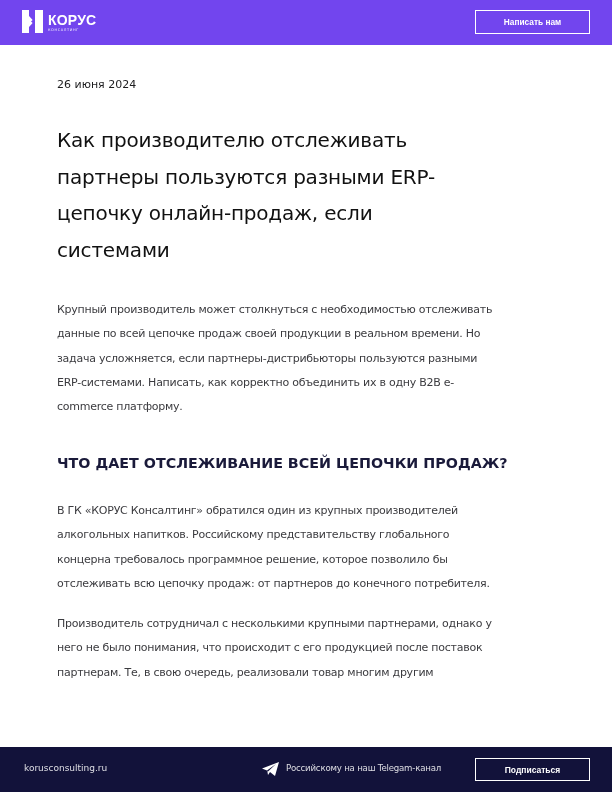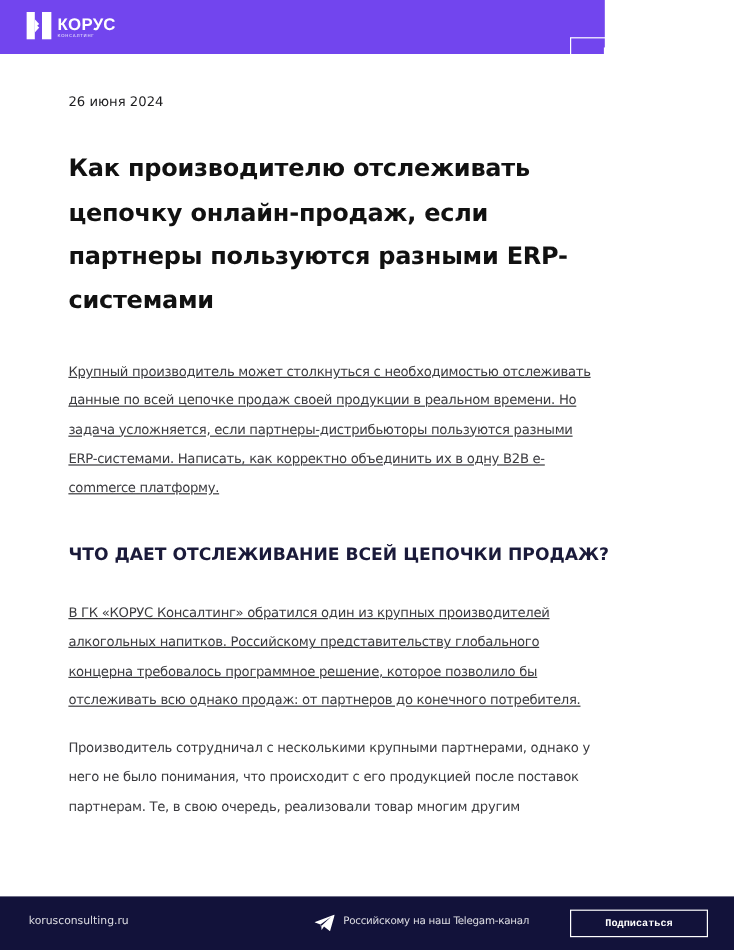--- a/index.html
+++ b/index.html
@@ -1,81 +1,81 @@
 <!DOCTYPE html>
 <html><head>
   <meta charset="utf-8">
   <style>
     * { box-sizing: border-box; margin: 0; padding: 0; }
     html, body { width: 612px; height: 792px; overflow: hidden; background: #ffffff; }
     body { font-family: "DejaVu Sans", sans-serif; position: relative; color: #1d1d1f; }
 
     .header {
-      position: absolute; left: 0; top: 0; width: 504px; height: 45px;
+      position: absolute; left: 0; top: 0; width: 612px; height: 45px;
       background: #7245ee;
       text-align: right;
     }
     .logo { position: absolute; left: 22px; top: 10px; width: 80px; height: 25px; }
     .logo-mark { position: absolute; left: 0; top: 0; width: 21px; height: 23px; }
     .logo-text {
       position: absolute; left: 26px; top: 2px; color: #fff;
       font-family: "Liberation Sans", sans-serif; font-weight: bold; font-size: 14px; letter-spacing: 0.2px;
     }
     .logo-sub {
       position: absolute; left: 26px; top: 18px; color: #fff; font-size: 3.5px; letter-spacing: 0.6px;
       font-family: "DejaVu Sans", sans-serif; opacity: 0.9;
     }
     .contact-btn {
       position: absolute; left: 475px; top: 10px; width: 115px; height: 24px;
       border: 1.3px solid #ffffff; background: transparent; color: #ffffff;
-      font-family: Liberation Mono, monospace; font-weight: bold; font-size: 8.3px;
-      display: flex; align-items: center; justify-content: center; margin-top: 21px;
+      font-family: Liberation Sans, sans-serif; font-weight: bold; font-size: 8.3px;
+      display: flex; align-items: center; justify-content: center;
     }
 
     .date {
       position: absolute; left: 57px; top: 78px; font-size: 11px; color: #1d1d1f;
       font-family: "DejaVu Sans", sans-serif;
     }
     .title {
       position: absolute; left: 57px; top: 122px; width: 480px;
-      font-family: "DejaVu Sans", sans-serif; font-weight: bold; font-size: 20px;
+      font-family: "DejaVu Sans", sans-serif; font-weight: normal; font-size: 20px;
       line-height: 36.5px; color: #111111; letter-spacing: -0.2px;
     }
     .para {
       position: absolute; left: 57px; width: 500px;
       font-family: "DejaVu Sans", sans-serif; font-size: 11px; line-height: 24.3px;
       color: #3b3b3f; letter-spacing: -0.25px;
     }
-    .p1 { top: 298px; text-decoration: underline; }
+    .p1 { top: 298px; }
     .h2 {
       position: absolute; left: 57px; top: 455px; width: 520px;
       font-family: "DejaVu Sans", sans-serif; font-weight: bold; font-size: 14.3px;
       color: #1a1a3a; letter-spacing: 0px; white-space: nowrap;
     }
-    .p2 { top: 499px; text-decoration: underline; }
+    .p2 { top: 499px; }
     .p3 { top: 612px; }
     .line { display: block; white-space: nowrap; }
 
     .footer {
       position: absolute; left: 0; top: 747px; width: 612px; height: 45px;
       background: #12123a;
     }
     .site {
       position: absolute; left: 24px; top: 16px; color: #ffffff; font-size: 9px;
       font-family: "DejaVu Sans", sans-serif; opacity: 0.85;
     }
     .tg-icon { position: absolute; left: 262px; top: 15px; width: 17px; height: 14px; }
     .tg-text {
       position: absolute; left: 286px; top: 16px; color: #ffffff; font-size: 8.6px;
       font-family: "DejaVu Sans", sans-serif; opacity: 0.85; letter-spacing: -0.2px;
     }
     .subscribe-btn {
       position: absolute; left: 475px; top: 11px; width: 115px; height: 23px;
       border: 1.3px solid #ffffff; background: transparent; color: #ffffff;
-      font-family: Liberation Mono, monospace; font-weight: bold; font-size: 8.5px;
+      font-family: Liberation Sans, sans-serif; font-weight: bold; font-size: 8.5px;
       display: flex; align-items: center; justify-content: center;
     }
   </style>
 </head>
 <body>
 
 <div class="header">
   <div class="logo">
     <svg class="logo-mark" viewBox="0 0 21 23">
       <rect x="0" y="0" width="7" height="23" fill="#ffffff"></rect>
@@ -86,40 +86,40 @@
     <span class="logo-text">КОРУС</span>
     <span class="logo-sub">КОНСАЛТИНГ</span>
   </div>
   <div class="contact-btn">Написать нам</div>
 </div>
 
 <div class="date">26 июня 2024</div>
 
 <h1 class="title">
   <span class="line">Как производителю отслеживать</span>
+  <span class="line">партнеры пользуются разными ERP-</span>
   <span class="line">цепочку онлайн-продаж, если</span>
-  <span class="line">партнеры пользуются разными ERP-</span>
   <span class="line">системами</span>
 </h1>
 
 <div class="para p1">
   <span class="line">Крупный производитель может столкнуться с необходимостью отслеживать</span>
   <span class="line">данные по всей цепочке продаж своей продукции в реальном времени. Но</span>
   <span class="line">задача усложняется, если партнеры-дистрибьюторы пользуются разными</span>
   <span class="line">ERP-системами. Написать, как корректно объединить их в одну B2B e-</span>
   <span class="line">commerce платформу.</span>
 </div>
 
 <h2 class="h2">ЧТО ДАЕТ ОТСЛЕЖИВАНИЕ ВСЕЙ ЦЕПОЧКИ ПРОДАЖ?</h2>
 
 <div class="para p2">
   <span class="line">В ГК «КОРУС Консалтинг» обратился один из крупных производителей</span>
   <span class="line">алкогольных напитков. Российскому представительству глобального</span>
   <span class="line">концерна требовалось программное решение, которое позволило бы</span>
-  <span class="line">отслеживать всю однако продаж: от партнеров до конечного потребителя.</span>
+  <span class="line">отслеживать всю цепочку продаж: от партнеров до конечного потребителя.</span>
 </div>
 
 <div class="para p3">
   <span class="line">Производитель сотрудничал с несколькими крупными партнерами, однако у</span>
   <span class="line">него не было понимания, что происходит с его продукцией после поставок</span>
   <span class="line">партнерам. Те, в свою очередь, реализовали товар многим другим</span>
 </div>
 
 <div class="footer">
   <span class="site">korusconsulting.ru</span>

